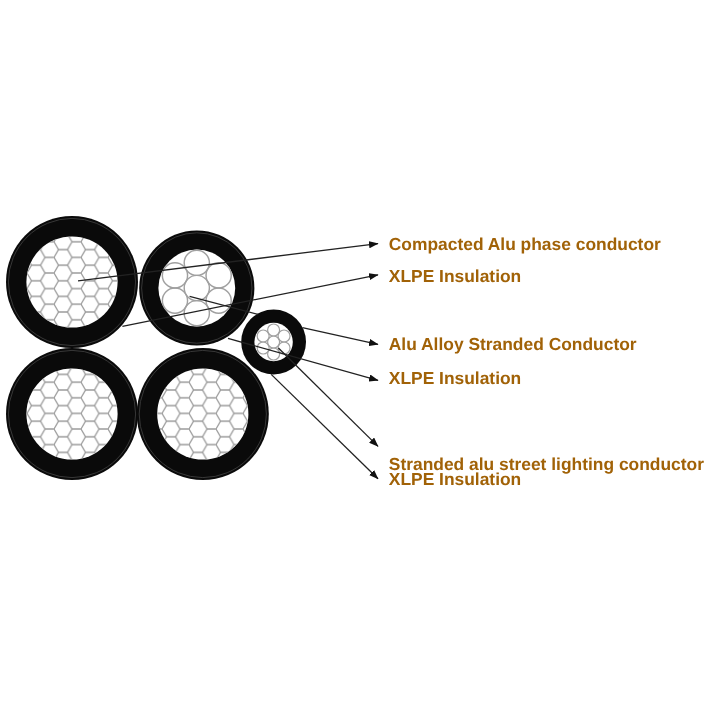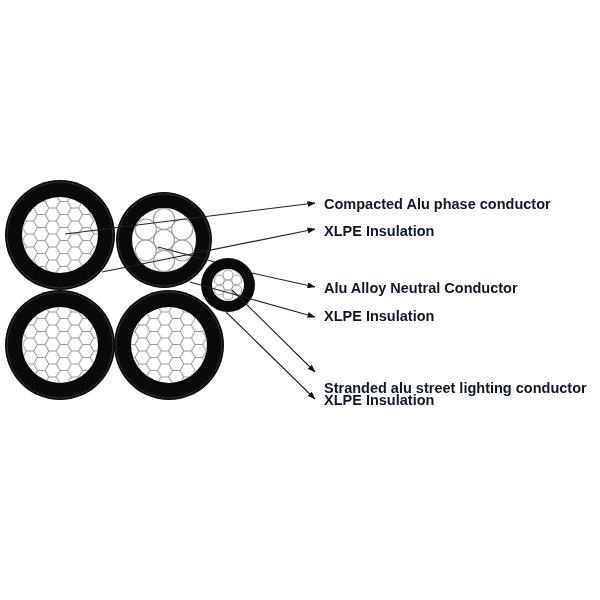--- a/index.html
+++ b/index.html
@@ -4,21 +4,21 @@
   <style>
     html, body { margin: 0; padding: 0; background: #ffffff; }
     body { width: 600px; height: 600px; position: relative; overflow: hidden; }
     #diagram { position: absolute; left: 0; top: 0; width: 600px; height: 600px; }
     .label {
       position: absolute;
       left: 324px;
       font-family: "Liberation Sans", sans-serif;
       font-weight: bold;
       font-size: 14.5px;
-      color: #0f172a;
+      color: #a16207;
       white-space: nowrap;
       line-height: 16px;
     }
   </style>
 </head>
 <body>
 
 <svg id="diagram" viewBox="0 0 600 600" xmlns="http://www.w3.org/2000/svg">
   <defs>
     <pattern id="hexgrid" width="22.5" height="13" patternUnits="userSpaceOnUse" x="0" y="0">
@@ -85,16 +85,16 @@
     <line x1="252" y1="273" x2="315" y2="287" marker-end="url(#arrow)"></line>
     <line x1="190" y1="282" x2="315" y2="317" marker-end="url(#arrow)"></line>
     <line x1="158" y1="247" x2="215" y2="262"></line>
     <line x1="232" y1="290" x2="315" y2="372" marker-end="url(#arrow)"></line>
     <line x1="226" y1="312" x2="315" y2="399" marker-end="url(#arrow)"></line>
   </g>
 </svg>
 
 <div class="label" style="top:196px">Compacted Alu phase conductor</div>
 <div class="label" style="top:223px">XLPE Insulation</div>
-<div class="label" style="top:280px">Alu Alloy Neutral Conductor</div>
+<div class="label" style="top:280px">Alu Alloy Stranded Conductor</div>
 <div class="label" style="top:308px">XLPE Insulation</div>
 <div class="label" style="top:380px">Stranded alu street lighting conductor</div>
 <div class="label" style="top:392px">XLPE Insulation</div>
 
 </body></html>

